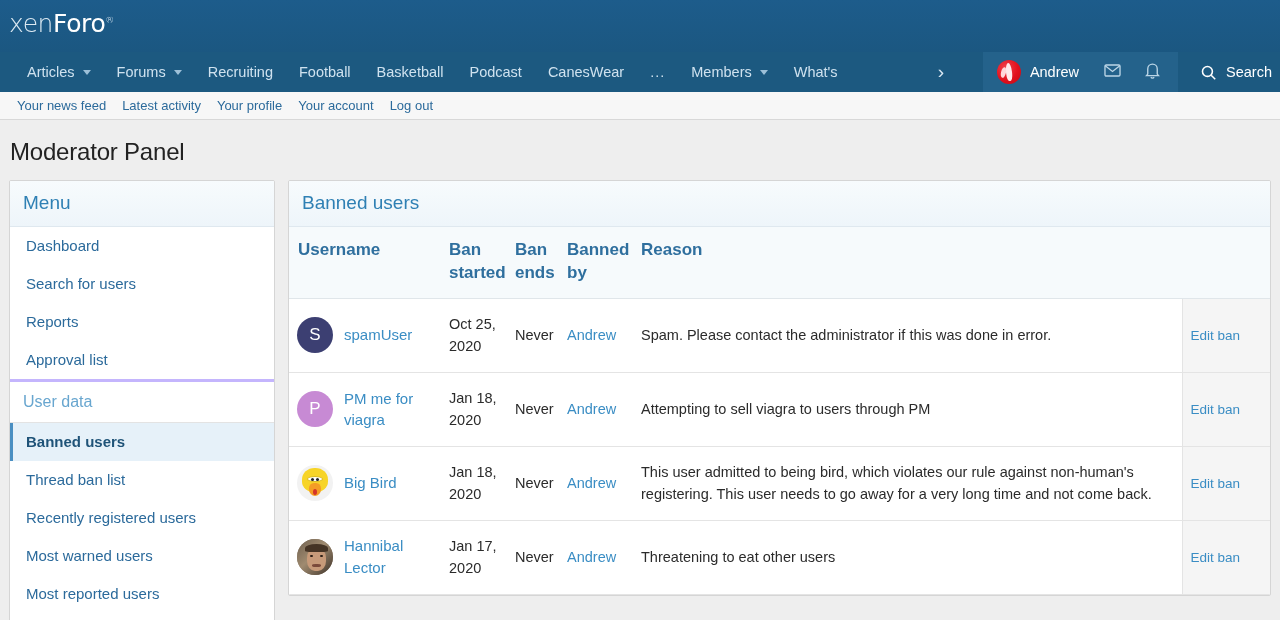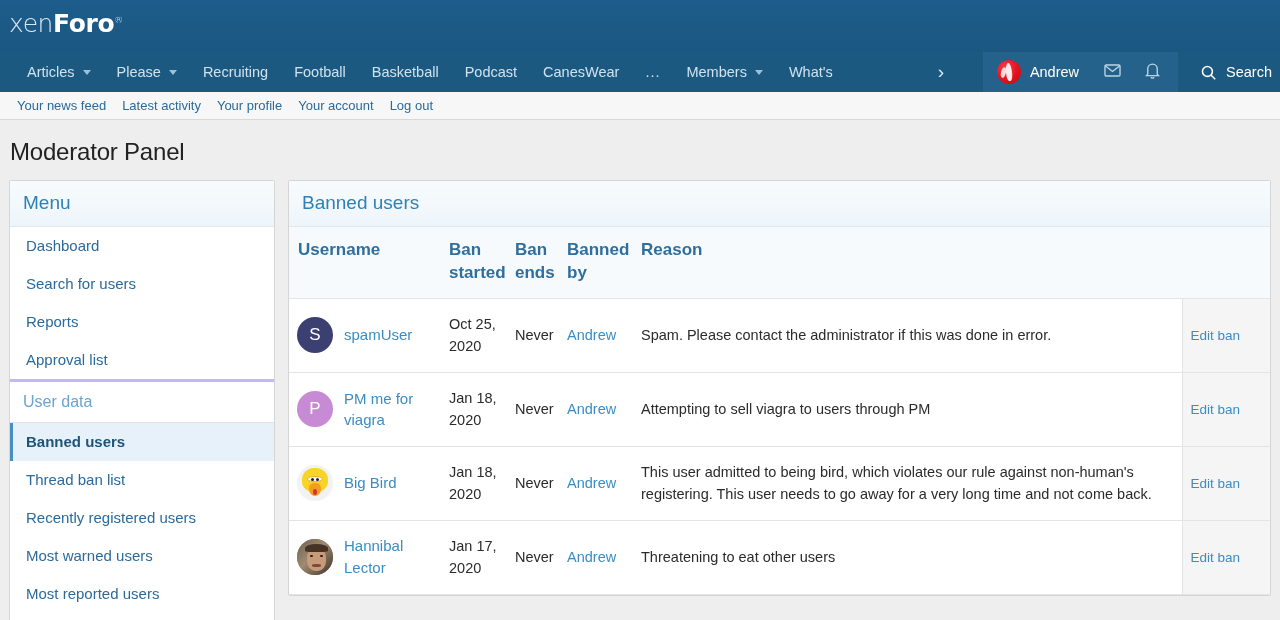--- a/index.html
+++ b/index.html
@@ -22,21 +22,21 @@
   .logo {
     position: absolute;
     left: 9px; top: 9px;
     color: #dce9f2;
     font-size: 25px;
     letter-spacing: -0.4px;
     font-weight: 300;
     font-family: "DejaVu Sans", sans-serif;
     user-select: none;
   }
-  .logo .b { font-weight: 700; color: #ffffff; }
+  .logo .b { font-weight: 400; color: #ffffff; }
   .logo sup { font-size: 9px; vertical-align: super; }
 
   
   .navbar {
     background: #1c5980;
     height: 40px;
     display: flex;
     align-items: stretch;
     position: relative;
     overflow: hidden;
@@ -405,21 +405,21 @@
   </div>
 </div>
 
 <div class="navbar">
   <div class="nav-left" id="nav-left">
       <div class="nav-item">
         <span>Articles</span>
         <span class="nav-caret"></span>
       </div>
       <div class="nav-item">
-        <span>Please</span>
+        <span>Forums</span>
         <span class="nav-caret"></span>
       </div>
       <div class="nav-item">
         <span>Recruiting</span>
       </div>
       <div class="nav-item">
         <span>Football</span>
       </div>
       <div class="nav-item">
         <span>Basketball</span>

